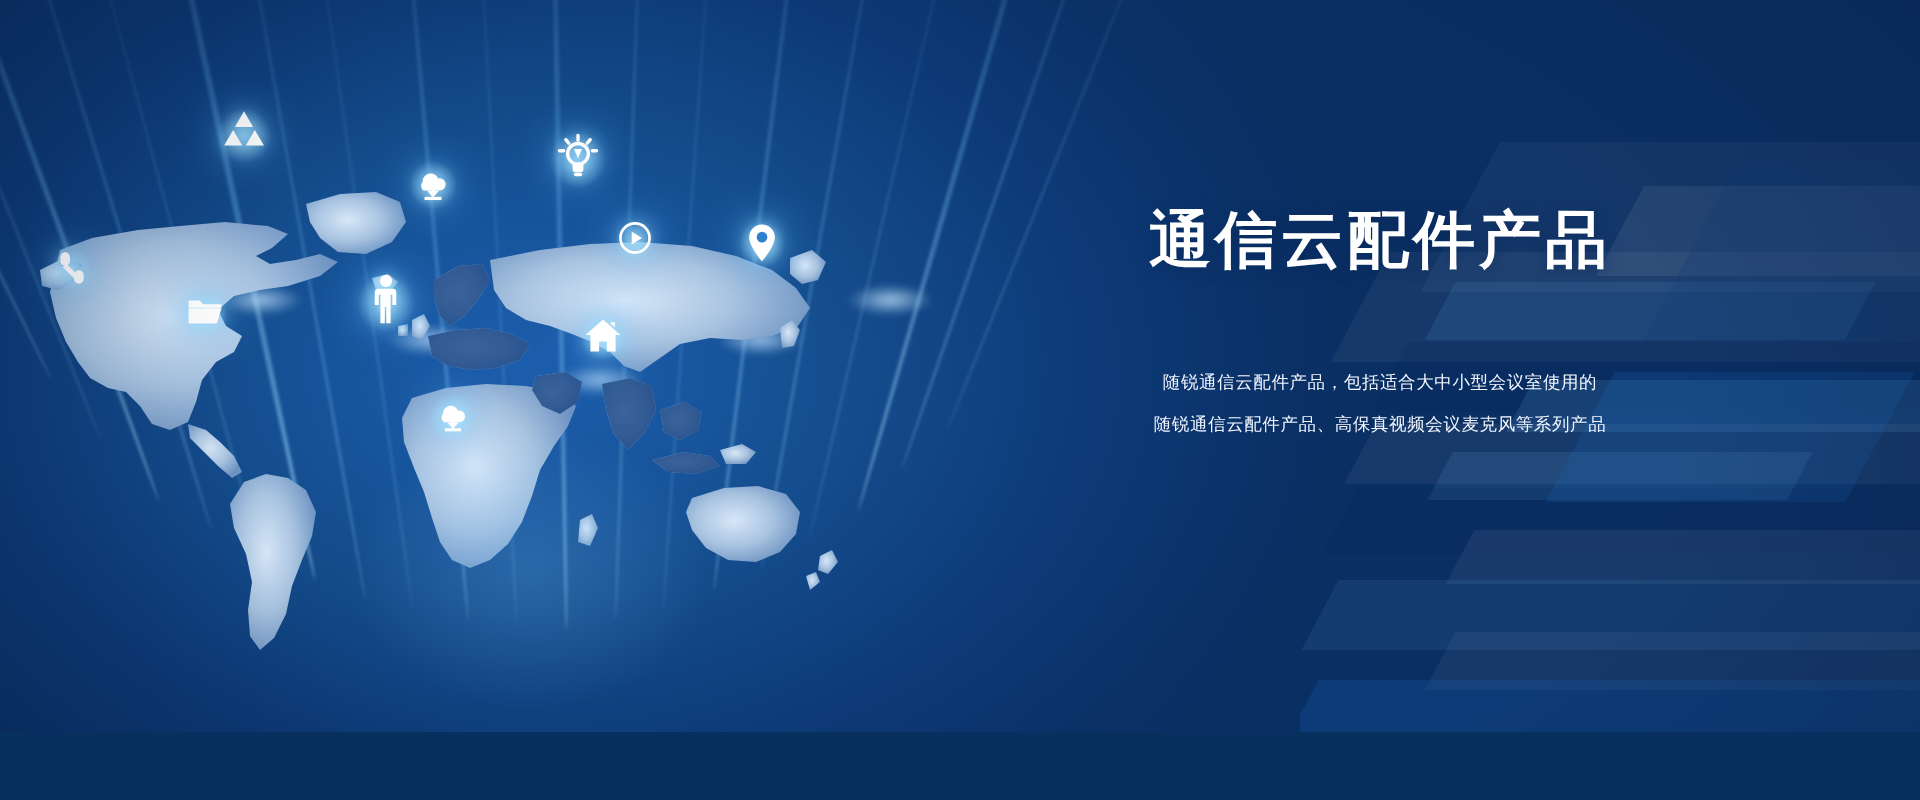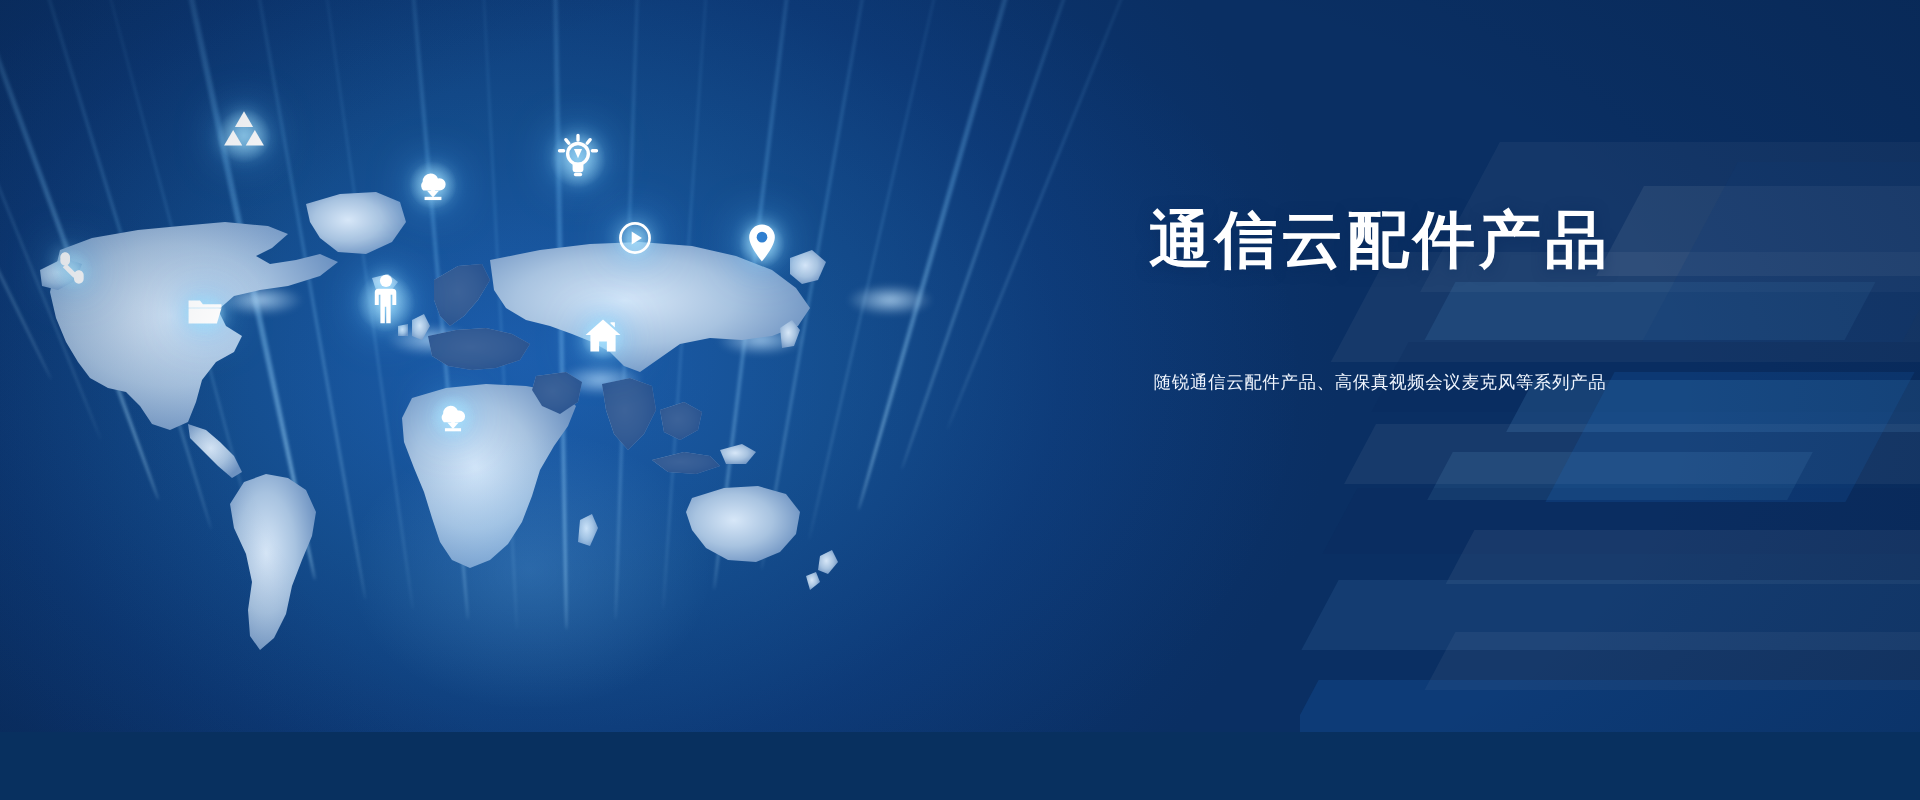--- a/index.html
+++ b/index.html
@@ -284,17 +284,18 @@
     <div class="band" style="right:-320px;top:548px;width:940px;height:70px;background:rgba(25,95,180,.25);"></div>
     <div class="band" style="right:40px;top:240px;width:300px;height:130px;background:rgba(30,110,200,.18);"></div>
     <div class="band" style="right:-30px;top:30px;width:260px;height:180px;background:rgba(14,60,120,.25);"></div>
   </div>
 
   <div class="vignette2"></div>
 
   <div class="copy">
     <div class="title">通信云配件产品</div>
     <div class="sub">
+      <div class="sub-line">随锐通信云配件产品，包括适合大中小型会议室使用的</div>
       <div class="sub-line">随锐通信云配件产品、高保真视频会议麦克风等系列产品</div>
     </div>
   </div>
 
 </div>
 
 </body></html>

